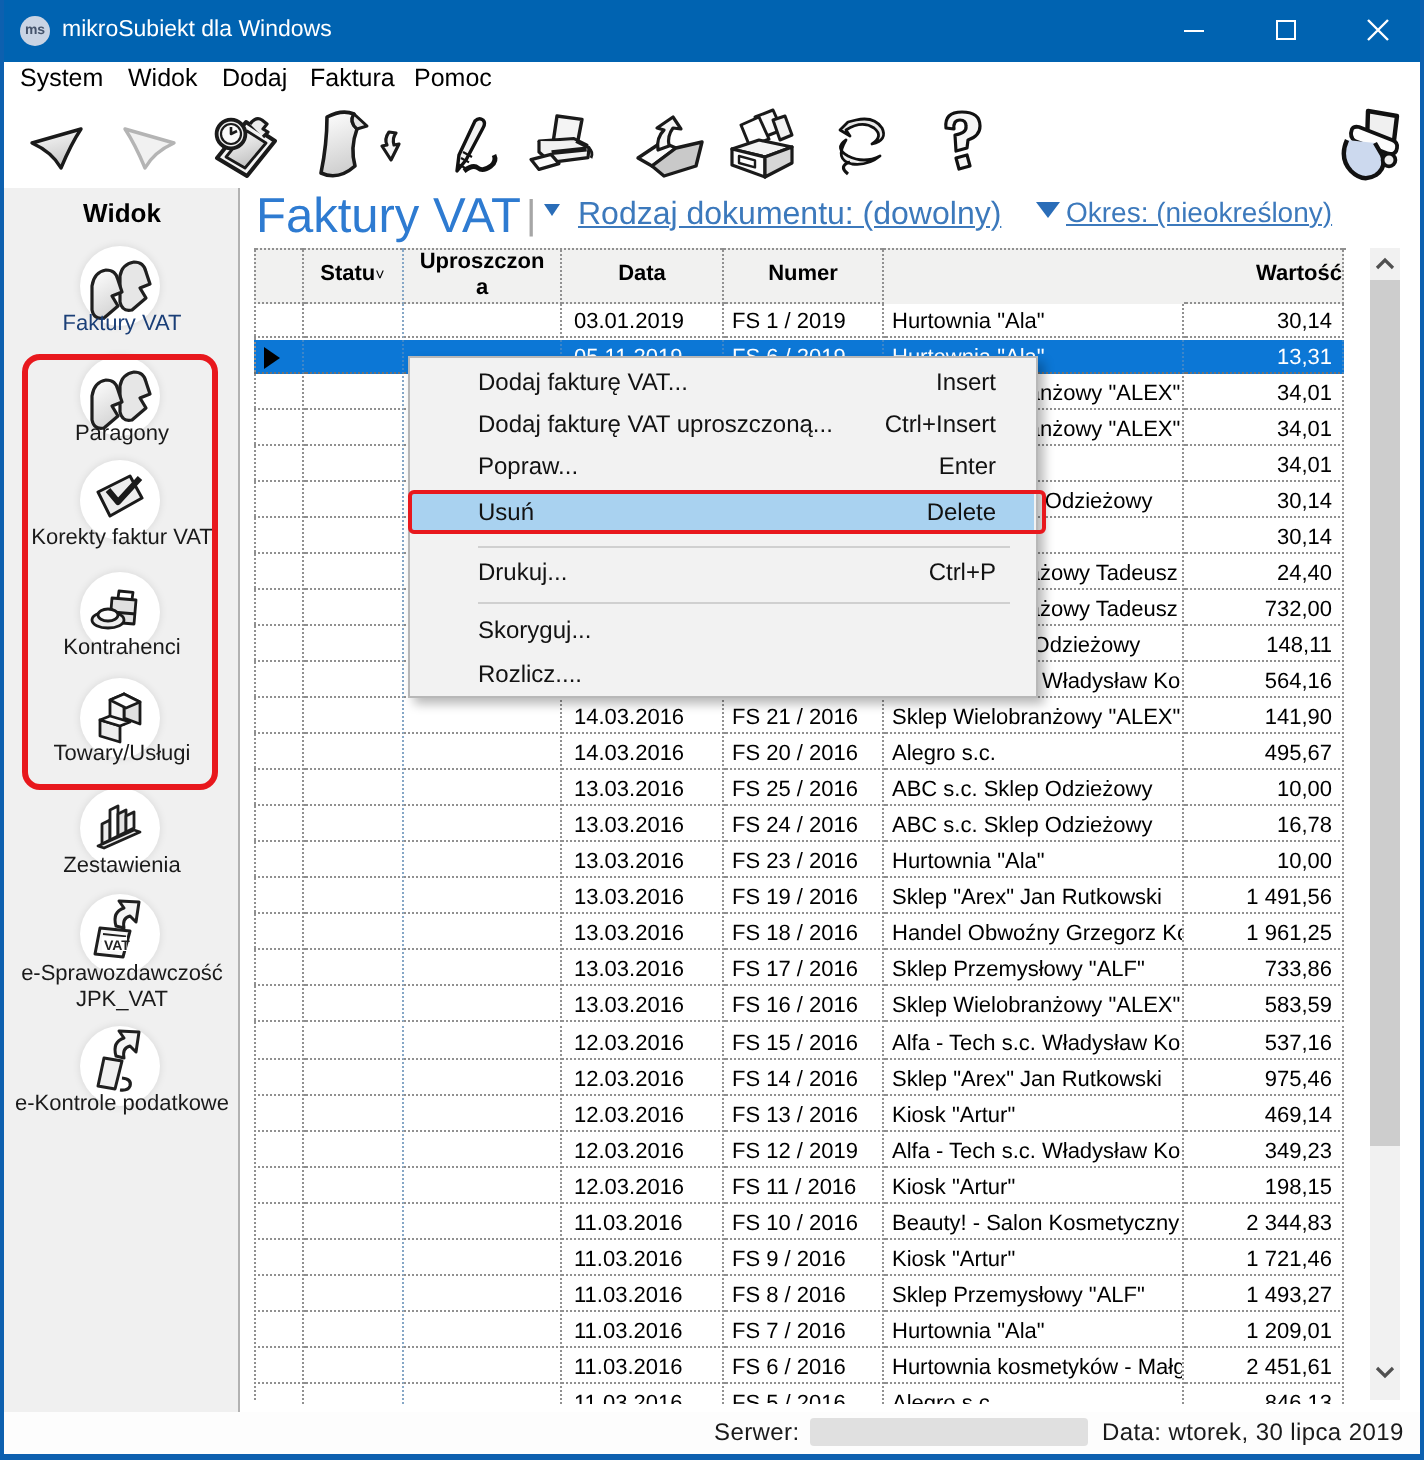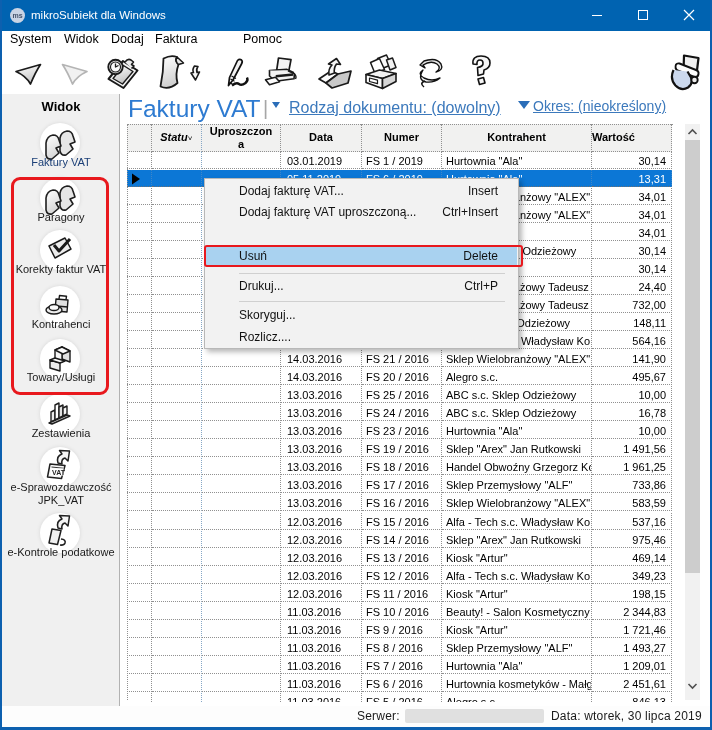--- a/index.html
+++ b/index.html
@@ -160,26 +160,25 @@
 <div id="pgtitle">Faktury VAT</div>
 <div id="sep1">|</div>
 <div class="tri" style="left:272px; top:102px;"></div>
 <div class="lnk" style="left:289px; top:99px; font-size:16px;">Rodzaj dokumentu: (dowolny)</div>
 <div class="tri" style="left:518px; top:101px; border-left-width:6.5px; border-right-width:6.5px; border-top-width:8px;"></div>
 <div class="lnk" style="left:533px; top:98px; font-size:14px;">Okres: (nieokreślony)</div>
 
 <div id="tbl">
 <div id="thead">
   <div class="c0"></div>
-  <div class="c1" style="line-height:27px;font-style:italic;">Statu<span style="font-weight:normal;font-size:8px;">˅</span></div>
+  <div class="c1" style="line-height:27px;">Statu<span style="font-weight:normal;font-size:8px;">˅</span></div>
   <div class="c2" style="line-height:13px;padding-top:1px;">Uproszczon<br>a</div>
   <div class="c3" style="line-height:27px;padding-left:0;">Data</div>
   <div class="c4" style="line-height:27px;padding-left:0;">Numer</div>
-  <div class="c5" style="line-height:27px;padding-left:0;">Kontrahent</div>
-  <div class="c6" style="line-height:27px;padding-right:16px;text-align:left;">Wartość</div>
+  <div class="c6" style="line-height:27px;padding-right:0;text-align:right;">Wartość</div>
 </div>
 <div class="row" style="top:27.50px">
       <div class="c0"></div>
       <div class="c1"></div>
       <div class="c2"></div>
       <div class="c3">03.01.2019</div>
       <div class="c4">FS 1 / 2019</div>
       <div class="c5">Hurtownia "Ala"</div>
       <div class="c6">30,14</div>
     </div>
@@ -383,21 +382,21 @@
       <div class="c3">12.03.2016</div>
       <div class="c4">FS 13 / 2016</div>
       <div class="c5">Kiosk "Artur"</div>
       <div class="c6">469,14</div>
     </div>
 <div class="row" style="top:442.65px">
       <div class="c0"></div>
       <div class="c1"></div>
       <div class="c2"></div>
       <div class="c3">12.03.2016</div>
-      <div class="c4">FS 12 / 2016</div>
+      <div class="c4">FS 12 / 2019</div>
       <div class="c5">Alfa - Tech s.c. Władysław Ko</div>
       <div class="c6">349,23</div>
     </div>
 <div class="row" style="top:460.70px">
       <div class="c0"></div>
       <div class="c1"></div>
       <div class="c2"></div>
       <div class="c3">12.03.2016</div>
       <div class="c4">FS 11 / 2016</div>
       <div class="c5">Kiosk "Artur"</div>
@@ -478,20 +477,24 @@
 </div>
 
 <div id="cmenu">
   <div class="mi" style="top:2px;">
       <span class="lab">Dodaj fakturę VAT...</span>
       <span class="sc">Insert</span>
     </div>
   <div class="mi" style="top:23px;">
       <span class="lab">Dodaj fakturę VAT uproszczoną...</span>
       <span class="sc">Ctrl+Insert</span>
+    </div>
+  <div class="mi" style="top:44px;">
+      <span class="lab">Popraw...</span>
+      <span class="sc">Enter</span>
     </div>
   <div class="mi hl" style="top:67px;">
       <span class="lab">Usuń</span>
       <span class="sc">Delete</span>
     </div>
   <div class="msep" style="top:94px;"></div>
   <div class="mi" style="top:97px;">
       <span class="lab">Drukuj...</span>
       <span class="sc">Ctrl+P</span>
     </div>
@@ -628,16 +631,16 @@
   <svg class="wbtn" style="left:666px;" width="46" height="31">
       <path d="M18 10 L28 20 M28 10 L18 20" stroke="#fff" stroke-width="1.2" fill="none"></path>
     </svg>
 </div>
 
 <div id="menubar">
   <span style="left:8px;">System</span>
   <span style="left:62px;">Widok</span>
   <span style="left:109px;">Dodaj</span>
   <span style="left:153px;">Faktura</span>
-  <span style="left:205px;margin-left:36px;">Pomoc</span>
+  <span style="left:205px;">Pomoc</span>
 </div>
 
 <div id="frame"></div>
 
 </body></html>

